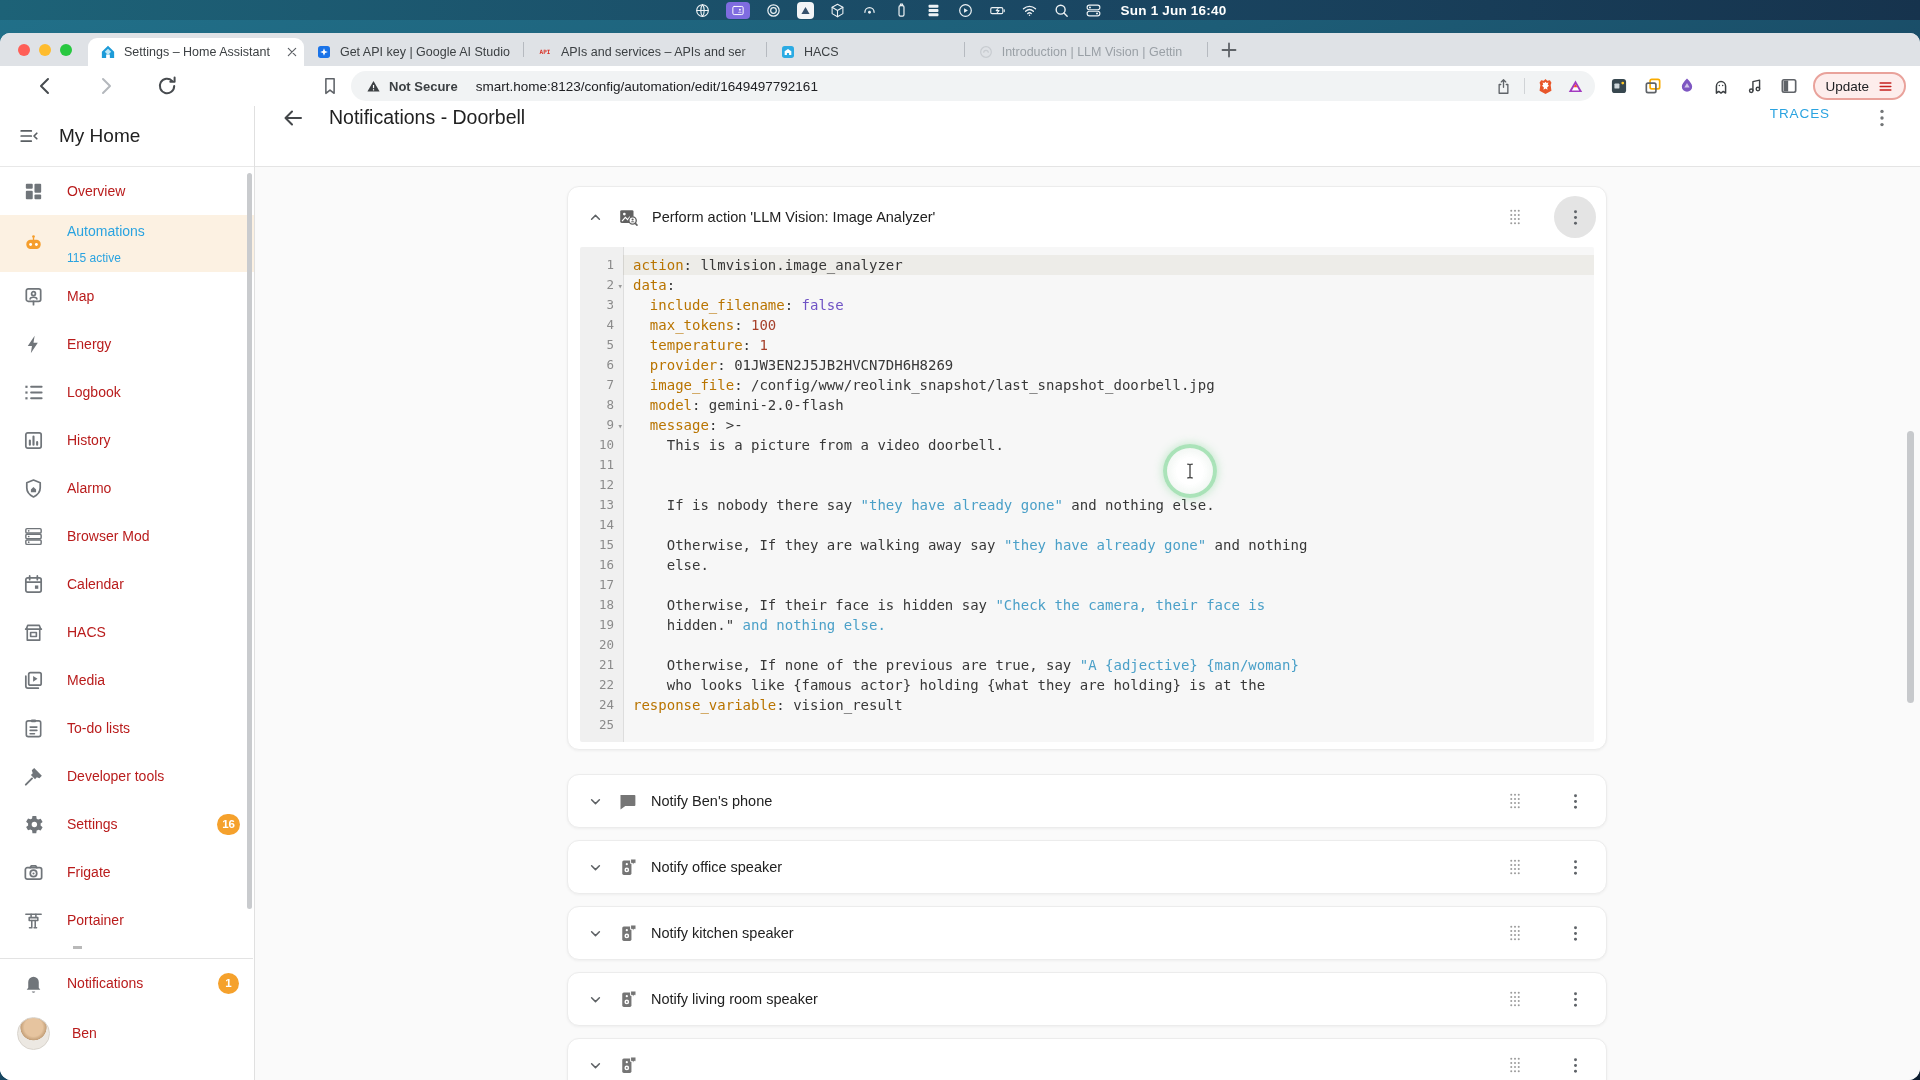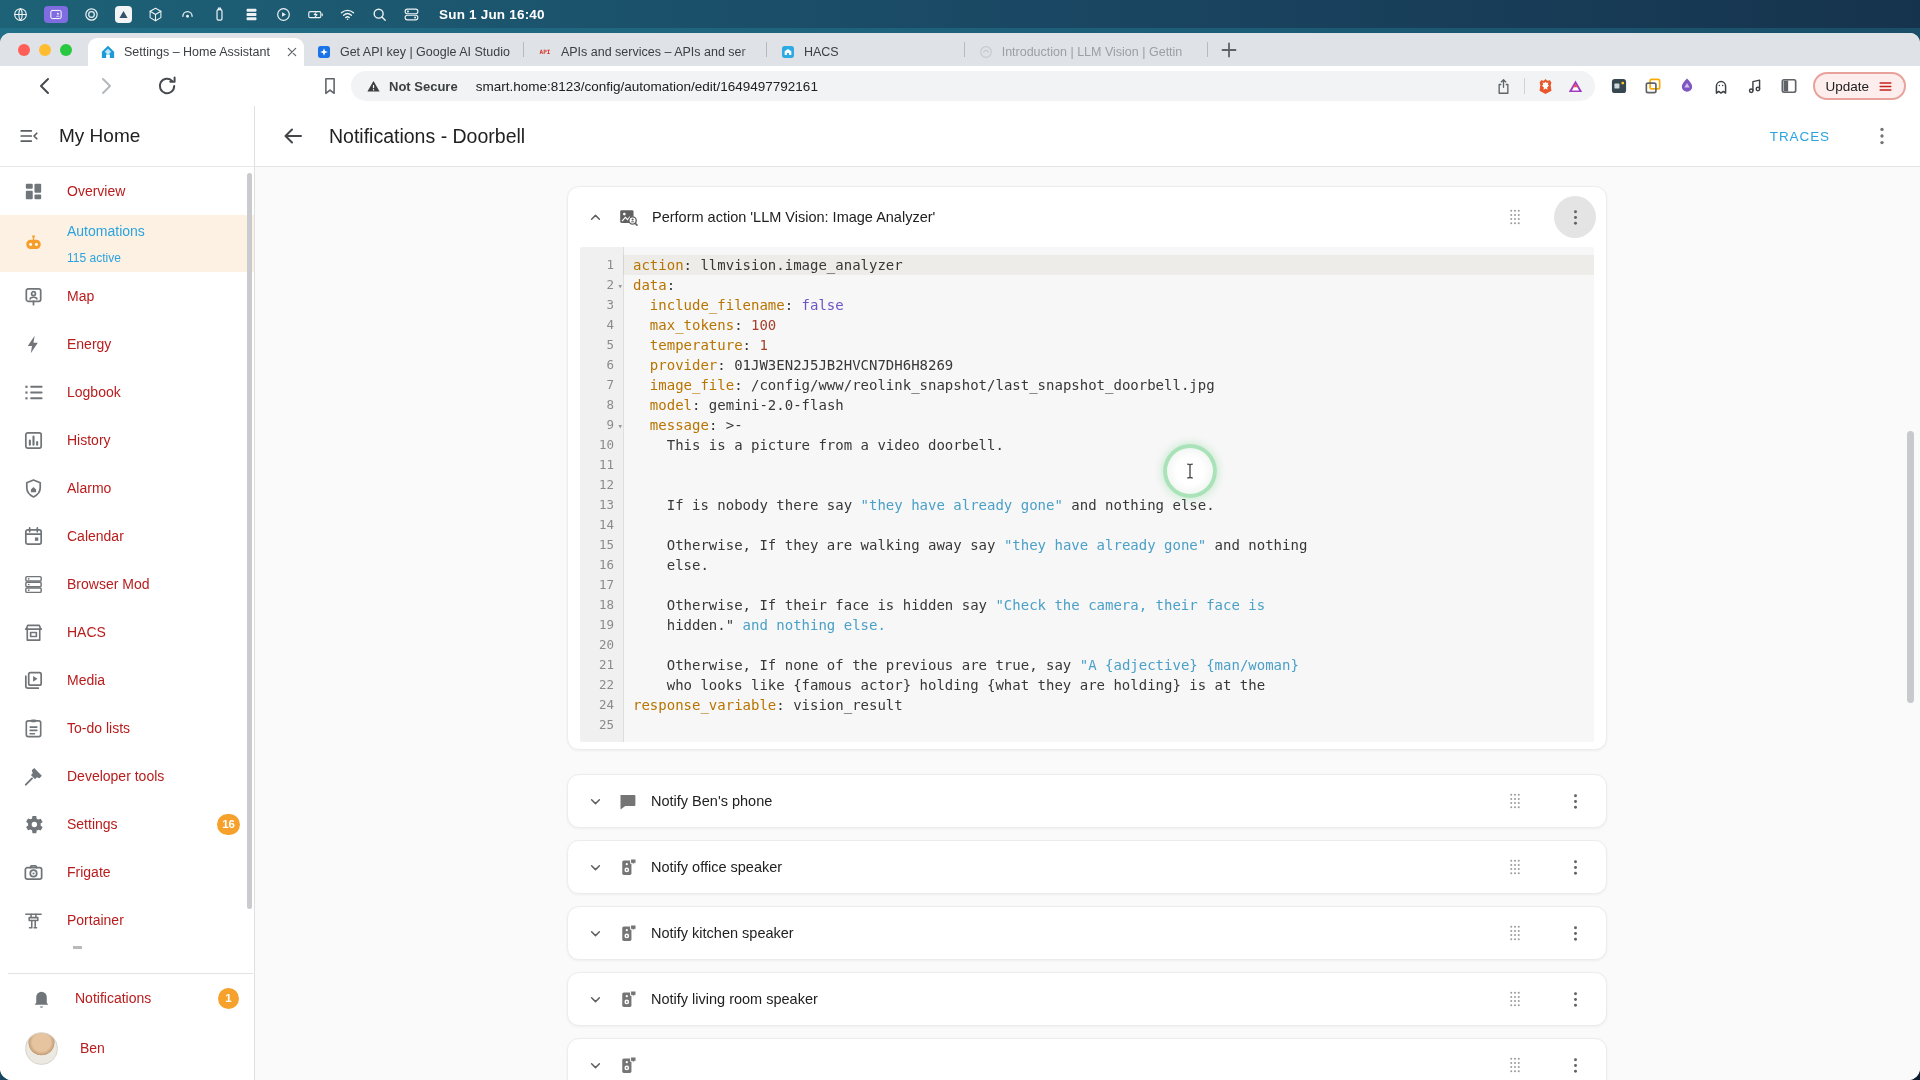--- a/index.html
+++ b/index.html
@@ -4,21 +4,21 @@
 <style>
   *{box-sizing:border-box;margin:0;padding:0}
   html,body{width:1920px;height:1080px;overflow:hidden}
   body{font-family:"Liberation Sans",sans-serif;-webkit-font-smoothing:antialiased}
   .screen{position:relative;width:1920px;height:1080px;overflow:hidden;
     background:linear-gradient(155deg,#217089 0%,#1d5d77 30%,#17405b 62%,#0d1e30 100%)}
   .icon,.mb-ic,.fav{display:inline-flex;align-items:center;justify-content:center}
   .icon svg,.mb-ic svg,.fav svg{width:100%;height:100%}
 
   
-  .menubar{height:28px;display:flex;align-items:center;justify-content:flex-start;gap:15px;
+  .menubar{height:20px;display:flex;align-items:center;justify-content:center;gap:15px;
     padding:0 12px;background:linear-gradient(90deg,#1d6277,#1a4763 55%,#16334d)}
   .mb-ic{width:17px;height:17px;color:#edf2f5;flex:none}
   .mb-ic.accent{background:#7f6ce0;border-radius:4px;width:24px;height:17px;padding:2px;color:#fff}
   .mb-ic.appwhite{background:#f2f4f6;border-radius:4px;padding:1px;color:#35506b}
   .mb-clock{color:#fff;font-size:13.5px;font-weight:bold;letter-spacing:.2px;margin-left:4px;white-space:pre}
 
   
   .window{position:absolute;left:0;right:0;top:33px;bottom:0;background:#fff;
     border-radius:10px 10px 12px 12px;overflow:hidden;display:flex;flex-direction:column}
   .tabstrip{height:33px;background:#dfe2e6;display:flex;align-items:flex-end;flex:none}
@@ -66,27 +66,27 @@
   .sb-item{height:48px;display:flex;align-items:center;gap:22px;padding:0 14px 0 22px;position:relative}
   .sb-item .icon{width:23px;height:23px;color:#70757a;flex:none}
   .sb-item .lb{font-size:14px;font-weight:500;color:#b91c1c}
   .sb-item.active{height:57px;background:#fcf1e2}
   .sb-item.active .lb{color:var(--accent-blue,#2aa3e0)}
   .sb-sub{font-size:12px;color:var(--accent-blue,#2aa3e0);margin-top:12px}
   .badge{margin-left:auto;min-width:21px;height:21px;border-radius:11px;background:var(--badge-orange,#f5a12c);
     color:#fff;font-size:11.5px;font-weight:bold;display:flex;align-items:center;justify-content:center;padding:0 5px}
   .mini-dash{position:absolute;left:73px;top:840px;width:9px;height:2.5px;background:#b9b9b9}
   .sb-scrollbar{position:absolute;right:2px;top:67px;width:5px;height:736px;background:#c9cbce;border-radius:3px}
-  .sb-bottom{position:absolute;left:8px;right:1px;bottom:0;background:#fff;border-top:1px solid #e3e3e3;padding-bottom:6px}
+  .sb-bottom{position:absolute;left:0;right:1px;bottom:0;background:#fff;border-top:1px solid #e3e3e3;padding-bottom:21px}
   .avatar{width:33px;height:33px;border-radius:50%;flex:none;margin-left:-5px;
     background:radial-gradient(circle at 50% 30%,#e6c49f 0 34%,#c4a079 48%,#ece8e2 50% 100%);
     border:1px solid #d8d3cc}
 
   .main{flex:1;display:flex;flex-direction:column;min-width:0;background:#fafafa}
-  .ha-header{height:61px;background:#fff;border-bottom:1px solid #e4e4e4;display:flex;align-items:center;
+  .ha-header{height:61px;background:#fff;border-bottom:1px solid #e4e4e4;display:flex;align-items:flex-start;
     gap:24px;padding:0 26px;flex:none}
   .ha-header .back{width:24px;height:24px;color:#44474a}
   .pg-title{font-size:19.5px;color:#212121}
   .traces{margin-left:auto;color:var(--traces-blue,#2aa3e0);font-size:13.5px;font-weight:500;letter-spacing:.9px}
   .hd-kebab{width:24px;height:24px;color:#737678;margin-left:16px}
 
   .content{flex:1;position:relative;overflow:hidden}
   .stack{margin-left:312px;width:1040px;padding-top:19px}
   .card{background:#fff;border:1px solid #ececec;border-radius:12px;width:1040px;
     box-shadow:0 1px 3px rgba(0,0,0,.05)}
@@ -478,40 +478,40 @@
     <span class="icon">
                 <svg viewBox="0 0 24 24" fill="none" stroke="currentColor" stroke-width="1.8" stroke-linecap="round" stroke-linejoin="round">
                   <path d="M12 3.2l7 2.8v5.2c0 4.6-2.9 7.6-7 9.6-4.1-2-7-5-7-9.6V6z"></path>
                   <path d="M9.3 13l2.7-2.6 2.7 2.6v2.8H9.3z" fill="currentColor" stroke="none"></path>
                 </svg>
               </span>
     <span class="lb">Alarmo</span>
   </div>
             <div class="sb-item ">
     <span class="icon">
-                <svg viewBox="0 0 24 24" fill="none" stroke="currentColor" stroke-width="1.8" stroke-linecap="round" stroke-linejoin="round">
-                  <rect x="4" y="5" width="16" height="15" rx="2"></rect>
-                  <path d="M8 3v4M16 3v4M4 9.5h16"></path>
-                  <rect x="13.5" y="13" width="3.5" height="3.5" fill="currentColor" stroke="none"></rect>
-                </svg>
-              </span>
-    <span class="lb">Calendar</span>
-  </div>
-            <div class="sb-item ">
-    <span class="icon">
                 <svg viewBox="0 0 24 24" fill="none" stroke="currentColor" stroke-width="1.5" stroke-linecap="round" stroke-linejoin="round">
                   <rect x="4" y="3.8" width="16" height="4.6" rx="1.2"></rect>
                   <rect x="4" y="9.7" width="16" height="4.6" rx="1.2"></rect>
                   <rect x="4" y="15.6" width="16" height="4.6" rx="1.2"></rect>
                   <circle cx="7" cy="6.1" r=".9" fill="currentColor" stroke="none"></circle>
                   <circle cx="7" cy="12" r=".9" fill="currentColor" stroke="none"></circle>
                   <circle cx="7" cy="17.9" r=".9" fill="currentColor" stroke="none"></circle>
                 </svg>
               </span>
     <span class="lb">Browser Mod</span>
+  </div>
+            <div class="sb-item ">
+    <span class="icon">
+                <svg viewBox="0 0 24 24" fill="none" stroke="currentColor" stroke-width="1.8" stroke-linecap="round" stroke-linejoin="round">
+                  <rect x="4" y="5" width="16" height="15" rx="2"></rect>
+                  <path d="M8 3v4M16 3v4M4 9.5h16"></path>
+                  <rect x="13.5" y="13" width="3.5" height="3.5" fill="currentColor" stroke="none"></rect>
+                </svg>
+              </span>
+    <span class="lb">Calendar</span>
   </div>
             <div class="sb-item ">
     <span class="icon">
                 <svg viewBox="0 0 24 24" fill="none" stroke="currentColor" stroke-width="1.7" stroke-linecap="round" stroke-linejoin="round">
                   <path d="M4.5 8.5L6 4.5h12l1.5 4"></path>
                   <path d="M5.5 8.5V20h13V8.5"></path>
                   <path d="M3.8 8.5h16.4"></path>
                   <rect x="9" y="12" width="6" height="4.2"></rect>
                 </svg>
               </span>

